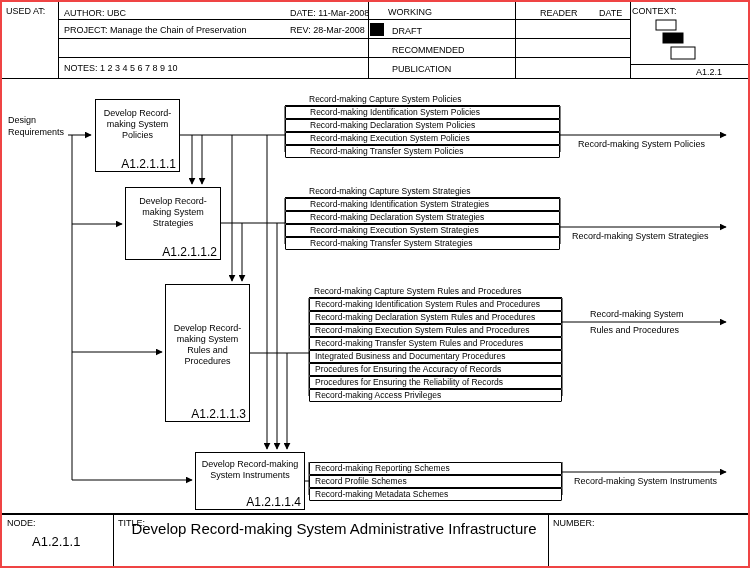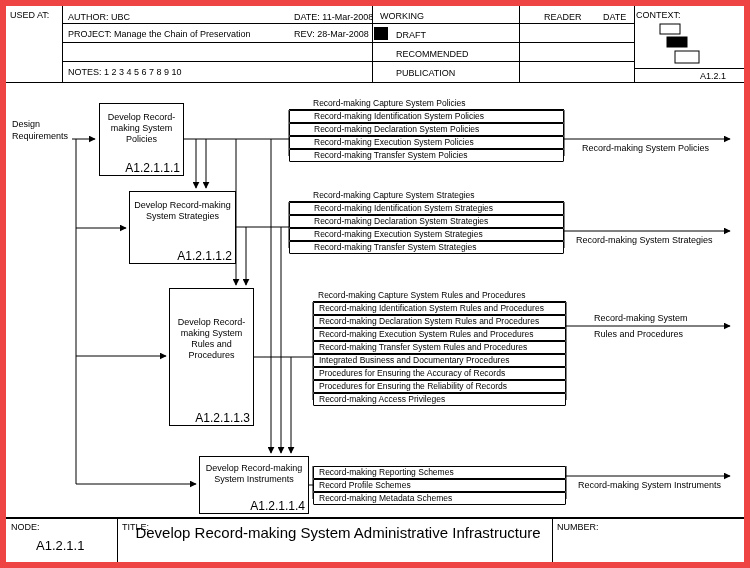--- a/index.html
+++ b/index.html
@@ -1,18 +1,18 @@
 <!DOCTYPE html>
 <html><head>
 <meta charset="utf-8">
 <style>
   * { margin:0; padding:0; box-sizing:border-box; }
   html,body { background:#fff; }
   body { font-family:"Liberation Sans", sans-serif; color:#000; }
-  .page { position:relative; width:750px; height:568px; border:6px solid #ef4444; background:#fff; overflow:hidden; font-size:9px; }
+  .page { position:relative; width:750px; height:568px; border:2px solid #ef4444; background:#fff; overflow:hidden; font-size:9px; }
   .abs { position:absolute; }
   .lbl { position:absolute; font-size:9px; line-height:12px; white-space:normal; }
   .hline { position:absolute; height:1px; background:#000; }
   .vline { position:absolute; width:1px; background:#000; }
   .box { position:absolute; border:1px solid #000; background:#fff; text-align:center; font-size:9px; line-height:11px; padding-left:2px; padding-right:2px; }
   .box .code { position:absolute; right:3px; bottom:2px; font-size:12px; line-height:10px;margin-top:26px; }
   .row, .row0 { position:absolute; height:13px; font-size:8.5px; line-height:11px; white-space:nowrap; overflow:hidden; }
   .row { border:1px solid #000; border-radius:1px; }
   .row0 { border-bottom:1px solid #000; line-height:12px; }
   .g12 { left:283px; width:275px; padding-left:24px; }
@@ -75,21 +75,21 @@
     </g>
   </svg>
 
   <span class="lbl" style="left:4px;top:3px">USED AT:</span>
   <span class="lbl" style="left:62px;top:5px">AUTHOR:  UBC</span>
   <span class="lbl" style="left:288px;top:5px">DATE:  11-Mar-2008</span>
   <span class="lbl" style="left:62px;top:22px">PROJECT:  Manage the Chain of Preservation</span>
   <span class="lbl" style="left:288px;top:22px">REV:  28-Mar-2008</span>
   <span class="lbl" style="left:62px;top:60px">NOTES:  1 2 3 4 5 6 7 8 9 10</span>
 
-  <span class="lbl" style="left:374px;top:4px">WORKING</span>
+  <span class="lbl" style="left:386px;top:4px">WORKING</span>
   <span class="lbl" style="left:390px;top:23px">DRAFT</span>
   <span class="lbl" style="left:390px;top:42px">RECOMMENDED</span>
   <span class="lbl" style="left:390px;top:61px">PUBLICATION</span>
   <div class="abs" style="left:368px;top:21px;width:14px;height:13px;background:#000"></div>
 
   <span class="lbl" style="left:538px;top:5px">READER</span>
   <span class="lbl" style="left:597px;top:5px">DATE</span>
 
   <span class="lbl" style="left:630px;top:3px">CONTEXT:</span>
   <svg class="abs" style="left:648px;top:16px" width="60" height="44" viewBox="0 0 60 44">
@@ -111,25 +111,25 @@
   <div class="hline" style="left:366px;top:55px;width:262px"></div>
   <div class="hline" style="left:628px;top:62px;width:118px"></div>
   <div class="hline" style="left:0;top:76px;width:746px"></div>
 
   <div class="lbl" style="left:6px;top:112px;width:62px">Design Requirements</div>
 
   <div class="box" style="left:93px;top:97px;width:85px;height:73px;padding-top:8px">
     <div>Develop Record-making System Policies</div>
     <span class="code">A1.2.1.1.1</span>
   </div>
-  <div class="box" style="left:123px;top:185px;width:107px;height:73px;padding-top:8px">
+  <div class="box" style="left:123px;top:185px;width:96px;height:73px;padding-top:8px">
     <div>Develop Record-making System Strategies</div>
     <span class="code">A1.2.1.1.2</span>
   </div>
-  <div class="box" style="left:163px;top:282px;width:85px;height:138px;padding-top:28px">
+  <div class="box" style="left:163px;top:282px;width:85px;height:138px;padding-top:38px">
     <div>Develop Record-making System Rules and Procedures</div>
     <span class="code">A1.2.1.1.3</span>
   </div>
   <div class="box" style="left:193px;top:450px;width:110px;height:58px;padding-top:6px">
     <div>Develop Record-making System Instruments</div>
     <span class="code">A1.2.1.1.4</span>
   </div>
 
   <div class="row0 g12" style="top:91px">Record-making Capture System Policies</div>
   <div class="row g12" style="top:104px">Record-making Identification System Policies</div>

